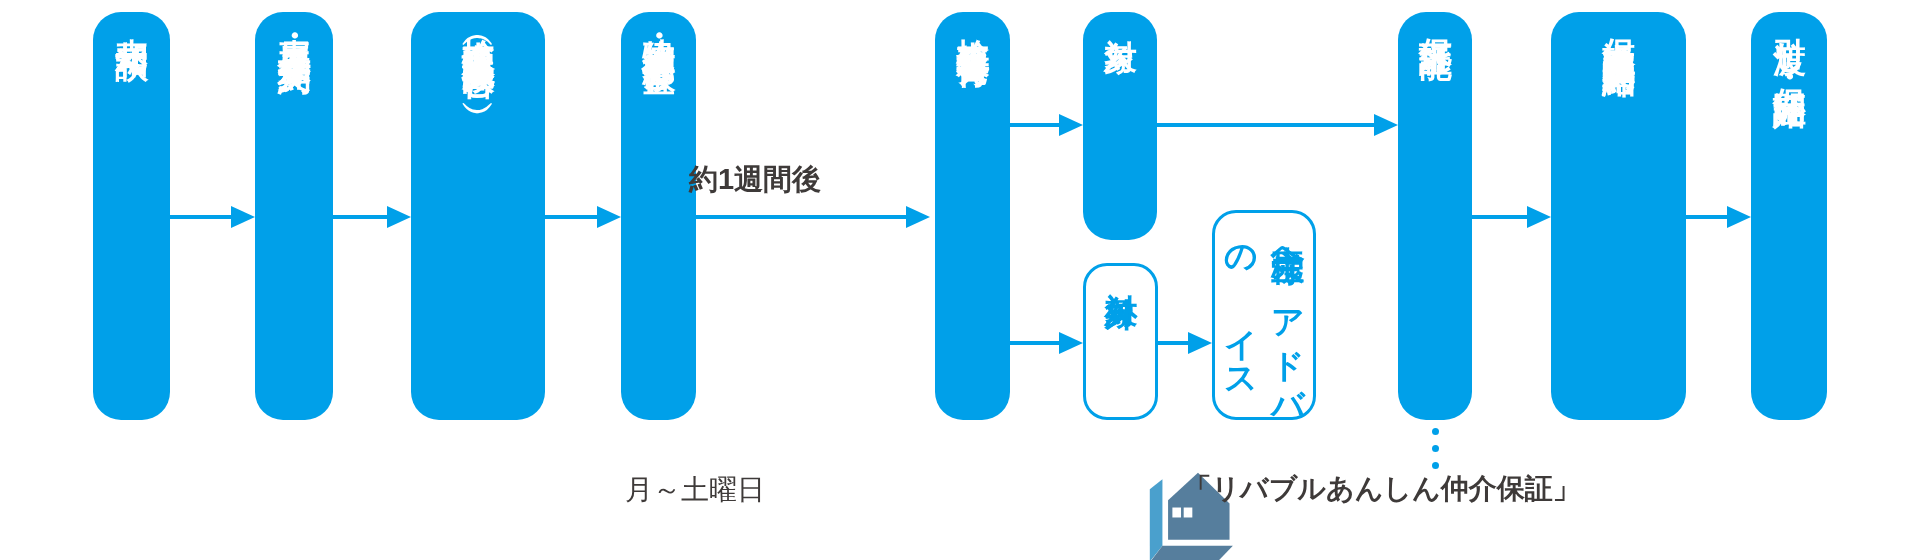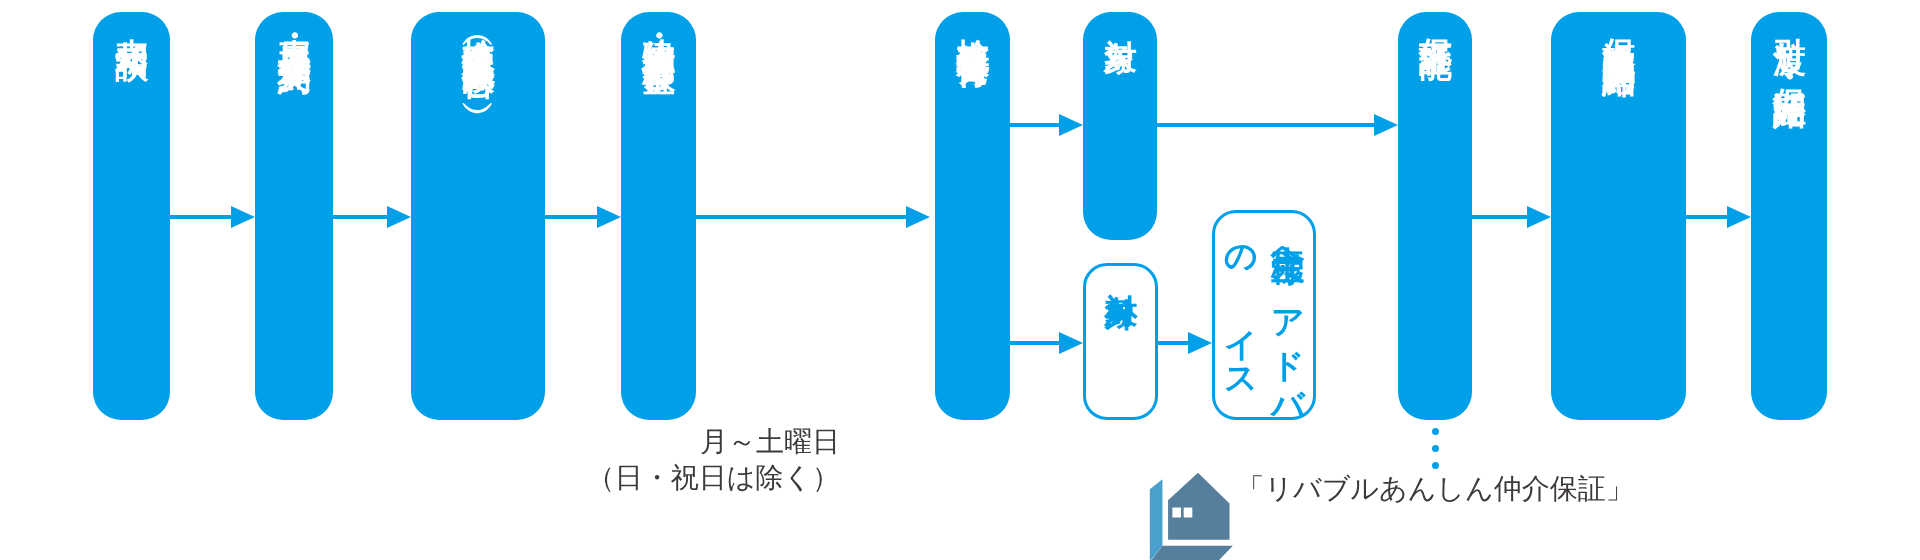--- a/index.html
+++ b/index.html
@@ -69,32 +69,32 @@
   .duration-label {
     position: absolute;
     left: 660px; top: 160px; width: 190px;
     text-align: center;
     font-size: 29px;
     font-weight: bold;
     color: #3e3a39;
   }
   .schedule-note {
     position: absolute;
-    left: 550px; top: 424px; width: 290px;
-    text-align: right;
+    left: 550px; top: 472px; width: 290px;
+    text-align: center;
     font-size: 28px;
     line-height: 36px;
     color: #3e3a39;
   }
   .footer-note {
     position: absolute;
-    left: 1235px; top: 472px; width: 400px;
+    left: 1182px; top: 472px; width: 400px;
     text-align: center;
     font-size: 28px;
-    font-weight: 400;
+    font-weight: 700;
     line-height: 34px;
     color: #3e3a39;
   }
   
   .dot {
     position: absolute;
     width: 7px; height: 7px;
     border-radius: 50%;
     background: #00a0e9;
   }
@@ -167,24 +167,24 @@
   <div class="arrow" style="left:333px; top:215px; width:54px;"></div>
   <div class="arrow" style="left:545px; top:215px; width:52px;"></div>
   <div class="arrow" style="left:696px; top:215px; width:210px;"></div>
   <div class="arrow" style="left:1005px; top:123px; width:54px;"></div>
   <div class="arrow" style="left:1005px; top:341px; width:54px;"></div>
   <div class="arrow" style="left:1157px; top:123px; width:217px;"></div>
   <div class="arrow" style="left:1158px; top:341px; width:30px;"></div>
   <div class="arrow" style="left:1472px; top:215px; width:55px;"></div>
   <div class="arrow" style="left:1686px; top:215px; width:41px;"></div>
 
+  <div class="duration-label">約1週間後</div>
 
   <div class="schedule-note">
     <div>月～土曜日</div>
-    <div>（日・祝日は除く）</div>
   </div>
 
   <div>
     <div class="dot" style="left:1432px; top:428px;"></div>
     <div class="dot" style="left:1432px; top:445px;"></div>
     <div class="dot" style="left:1432px; top:462px;"></div>
   </div>
 
   <svg class="house" viewBox="0 0 262 310">
     <polygon points="10,85 48,55 48,255 10,303" fill="#4aa0cd"></polygon>

